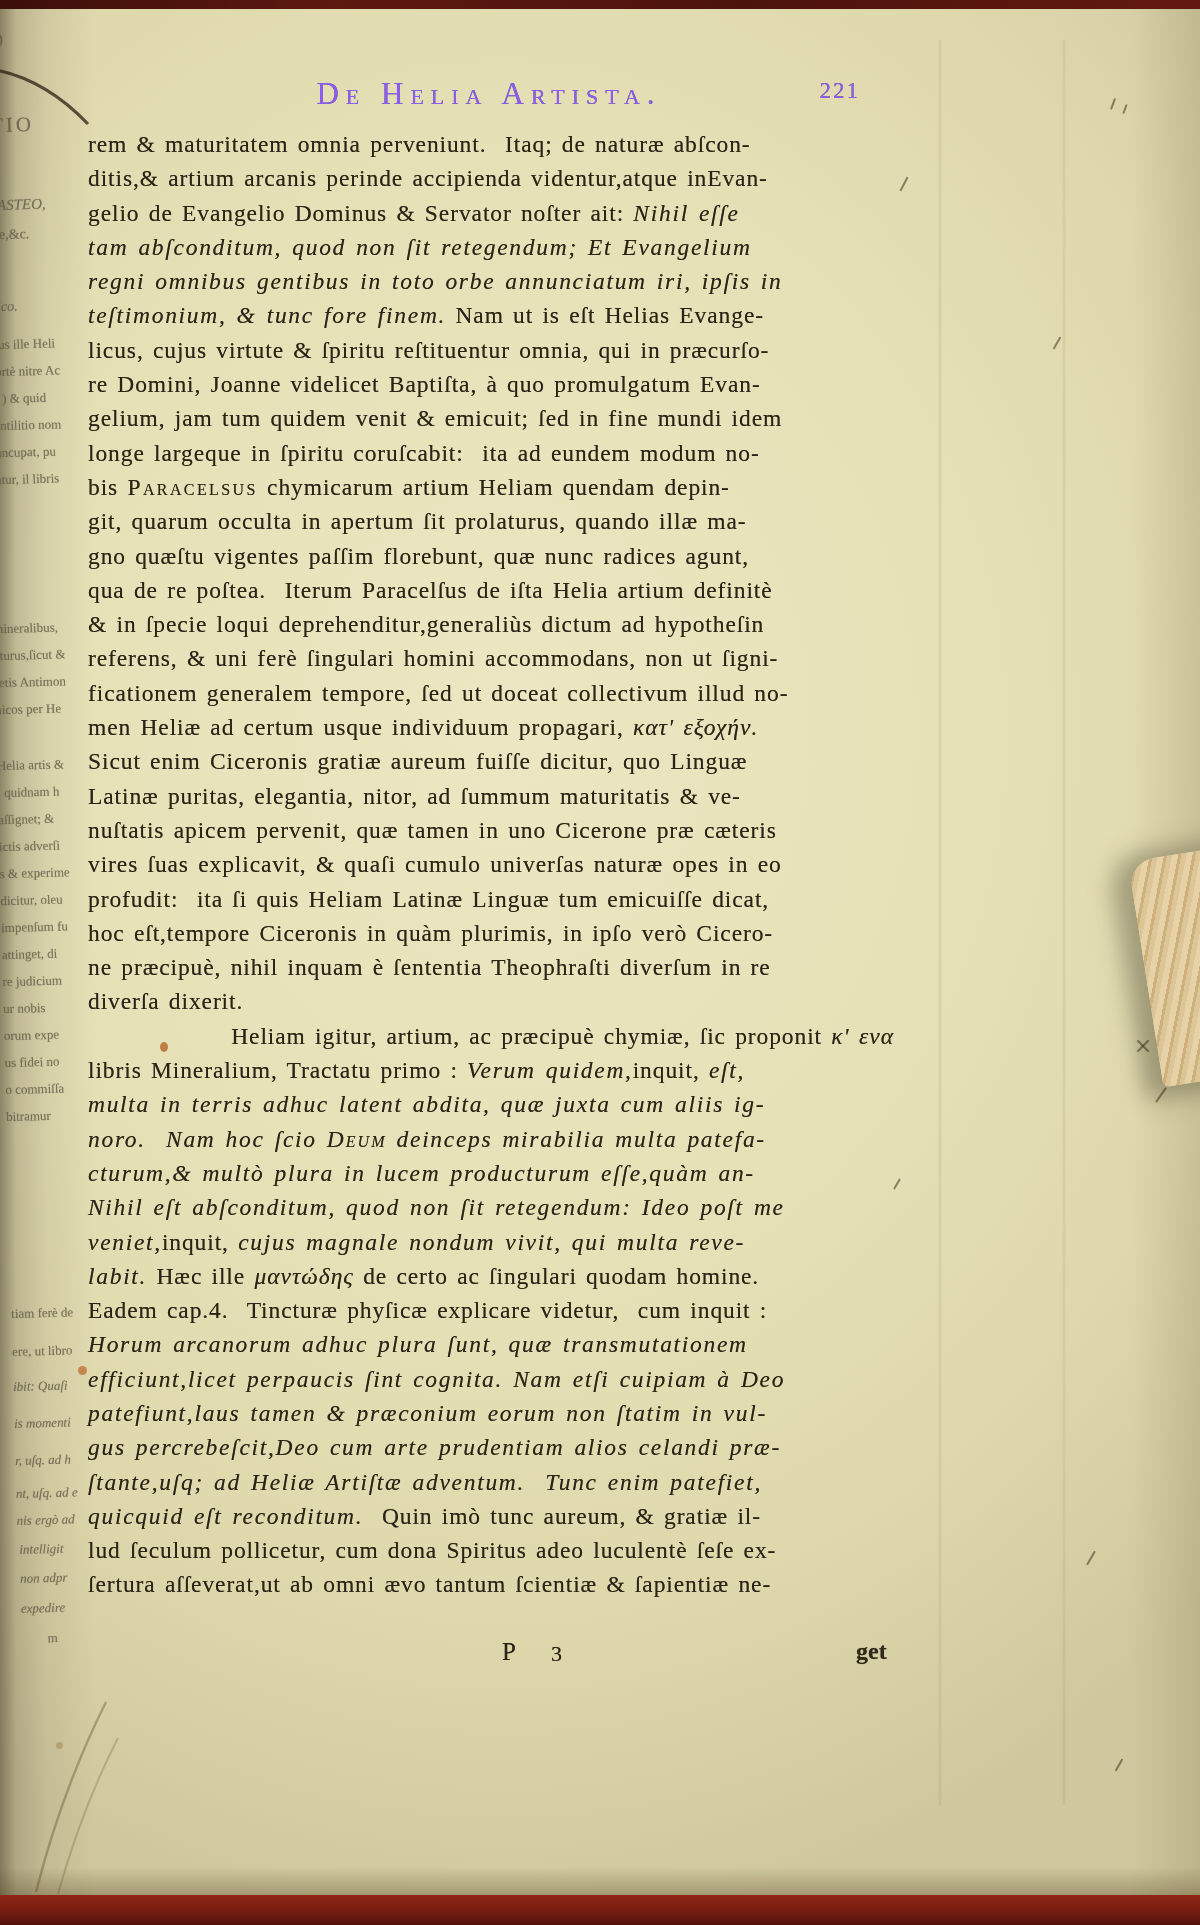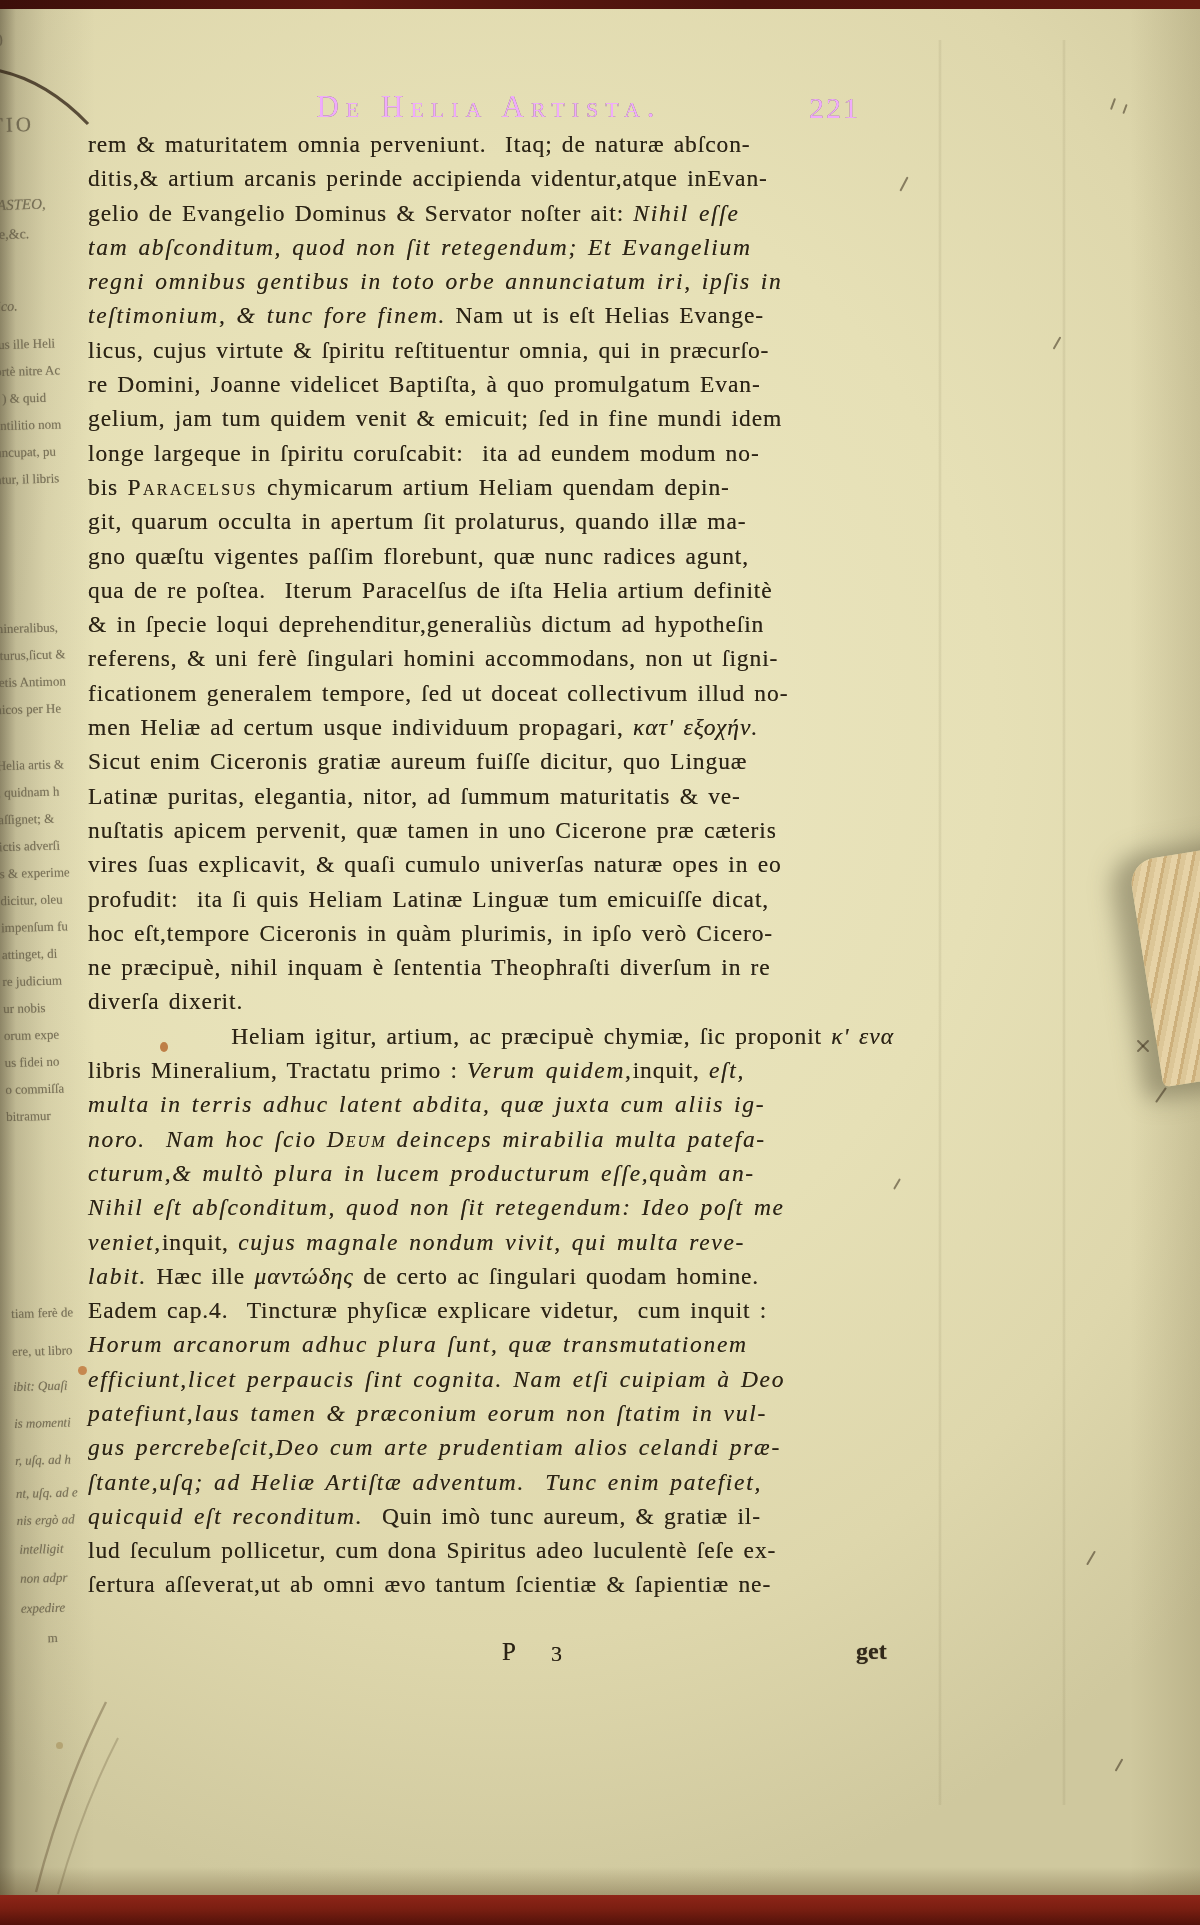--- a/index.html
+++ b/index.html
@@ -15,25 +15,25 @@
     background:linear-gradient(270deg, rgba(120,108,70,.22), rgba(120,108,70,0));}
   .crease{position:absolute;top:40px;bottom:120px;width:4px;
     background:linear-gradient(90deg, rgba(110,100,65,0), rgba(110,100,65,.14), rgba(110,100,65,0));}
   .top-edge{position:absolute;top:0;left:0;right:0;height:9px;
     background:linear-gradient(90deg,#3c0f0a,#5d1810 28%,#4c130d 62%,#63190f);}
   .bottom-edge{position:absolute;bottom:0;left:0;right:0;height:30px;
     background:linear-gradient(180deg,#8e2518 0,#7b1f12 45%,#52120a 100%);}
   .bottom-shadow{position:absolute;bottom:30px;left:0;right:0;height:28px;
     background:linear-gradient(180deg,rgba(82,62,30,0),rgba(82,62,30,.34));}
 
-  .header{position:absolute;left:88px;top:89px;width:802px;height:42px;color:#f0abfc;}
+  .header{position:absolute;left:88px;top:76px;width:802px;height:42px;color:#8b5cf6;}
   .title{position:absolute;left:0;right:0;text-align:center;
     font-variant:small-caps;font-size:31px;letter-spacing:7px;
     text-shadow:0 0 .6px rgba(43,35,21,.7);}
-  .pagenum{position:absolute;right:30px;top:2px;font-size:30px;letter-spacing:2px;
+  .pagenum{position:absolute;right:30px;top:2px;font-size:23px;letter-spacing:2px;
     text-shadow:0 0 .6px rgba(43,35,21,.7);}
 
   .body-text{position:absolute;left:88px;top:127px;width:806px;color:#2b2315;
     font-size:23.5px;letter-spacing:.9px;word-spacing:2.5px;
     text-shadow:0 0 .6px rgba(43,35,21,.55);}
   .line{height:34.3px;line-height:34.3px;white-space:nowrap;}
   .line span{white-space:pre;}
   .line.ind{padding-left:28px;text-align:right;}
   .seg-i{font-style:italic;letter-spacing:1.7px;}
   .seg-g{font-style:italic;letter-spacing:1px;margin-top:19px;}

